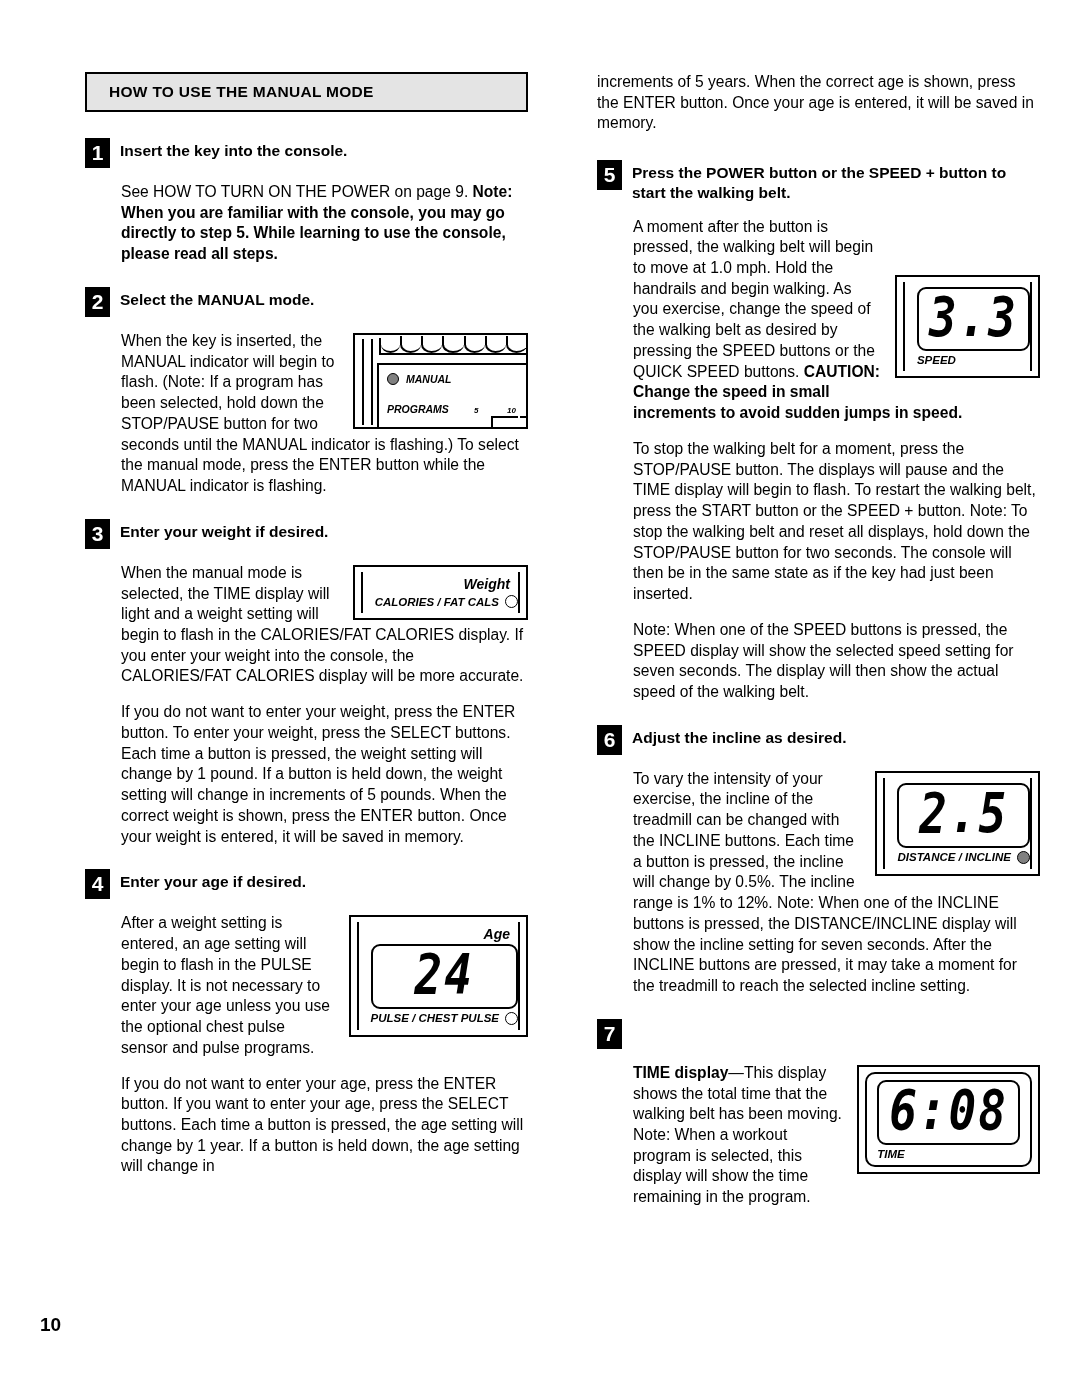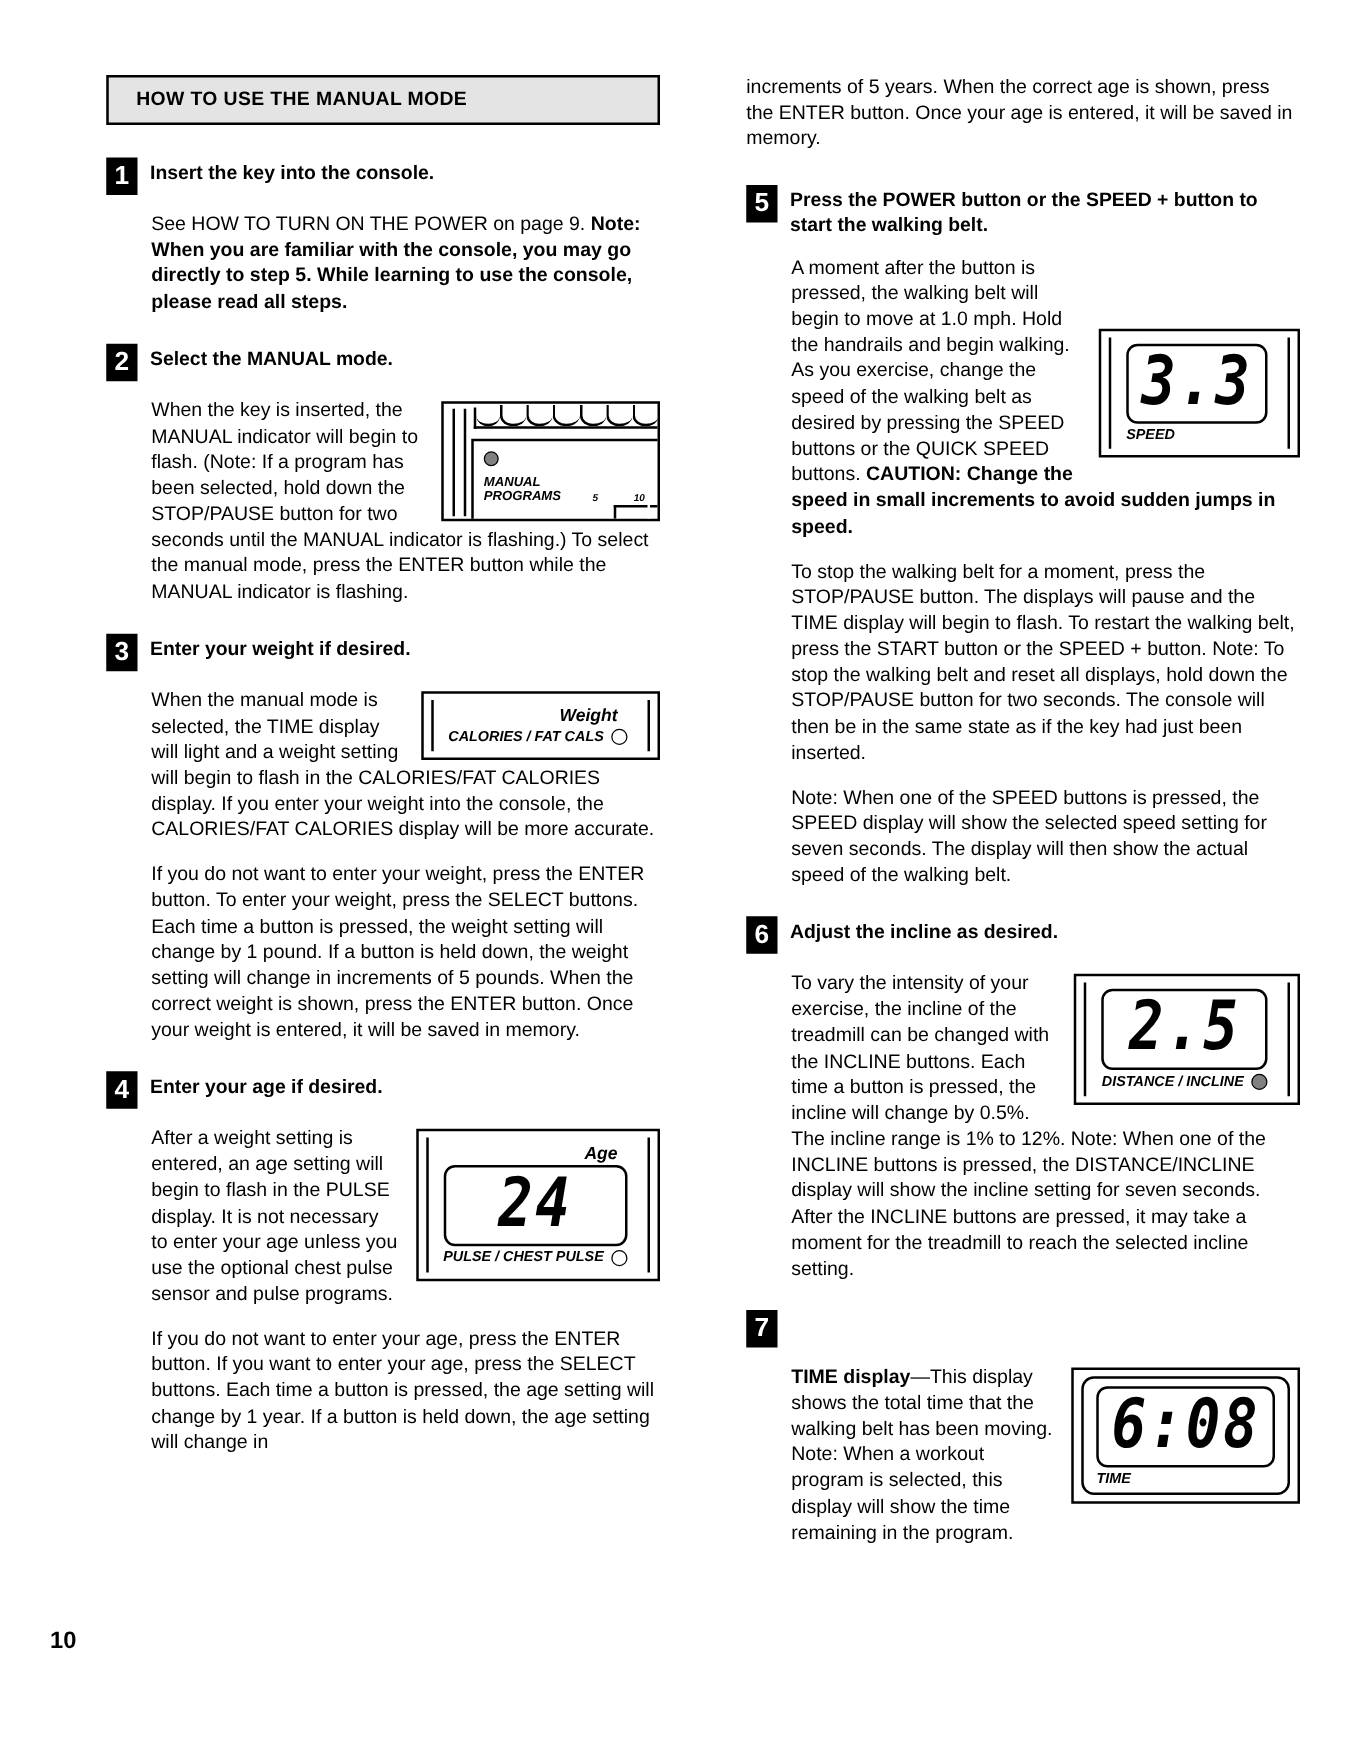--- a/index.html
+++ b/index.html
@@ -11,21 +11,21 @@
     width: 1080px;
     height: 1397px;
     font-family: "Liberation Sans", sans-serif;
     color: #000000;
     position: relative;
     overflow: hidden;
   }
 
   .page {
     position: absolute;
-    left: 0; top: 4px;
+    left: 0; top: 16px;
     width: 1080px;
     height: 1115px;
   }
 
   
   .col {
     position: absolute;
     top: 56px;
     width: 443px;
   }
@@ -98,21 +98,21 @@
   
   .led-panel {
     border: 2px solid #000;
     background: #fff;
     padding: 5px 6px;
     position: relative;
   }
   .led-panel-inner {
     border-left: 2px solid #000;
     border-right: 2px solid #000;
-    padding: 5px 16px 5px 12px;
+    padding: 5px 0 5px 12px;
   }
   .led-label-top {
     font-size: 14px;
     font-weight: bold;
     font-style: italic;
     text-align: right;
     margin: 0 8px 1px 0;
     line-height: 1.1;
   }
   .led-window {
@@ -198,22 +198,22 @@
   .console-keys span:first-child { border-left: none; }
   .console-box {
     position: absolute;
     left: 22px; top: 28px;
     right: -4px; bottom: -4px;
     border: 2px solid #000;
   }
   .console-manual {
     position: absolute;
     left: 8px; top: 8px;
-    display: flex; gap: 7px;
-    font-size: 10.5px; font-weight: bold; font-style: italic; flex-direction: column;
+    display: flex; align-items: center; gap: 7px;
+    font-size: 10.5px; font-weight: bold; font-style: italic;
   }
   .console-manual .dot {
     width: 10px; height: 10px;
     border: 1.5px solid #000;
     border-radius: 50%;
     background: #808080;
   }
   .console-programs {
     position: absolute;
     left: 8px; top: 38px;

